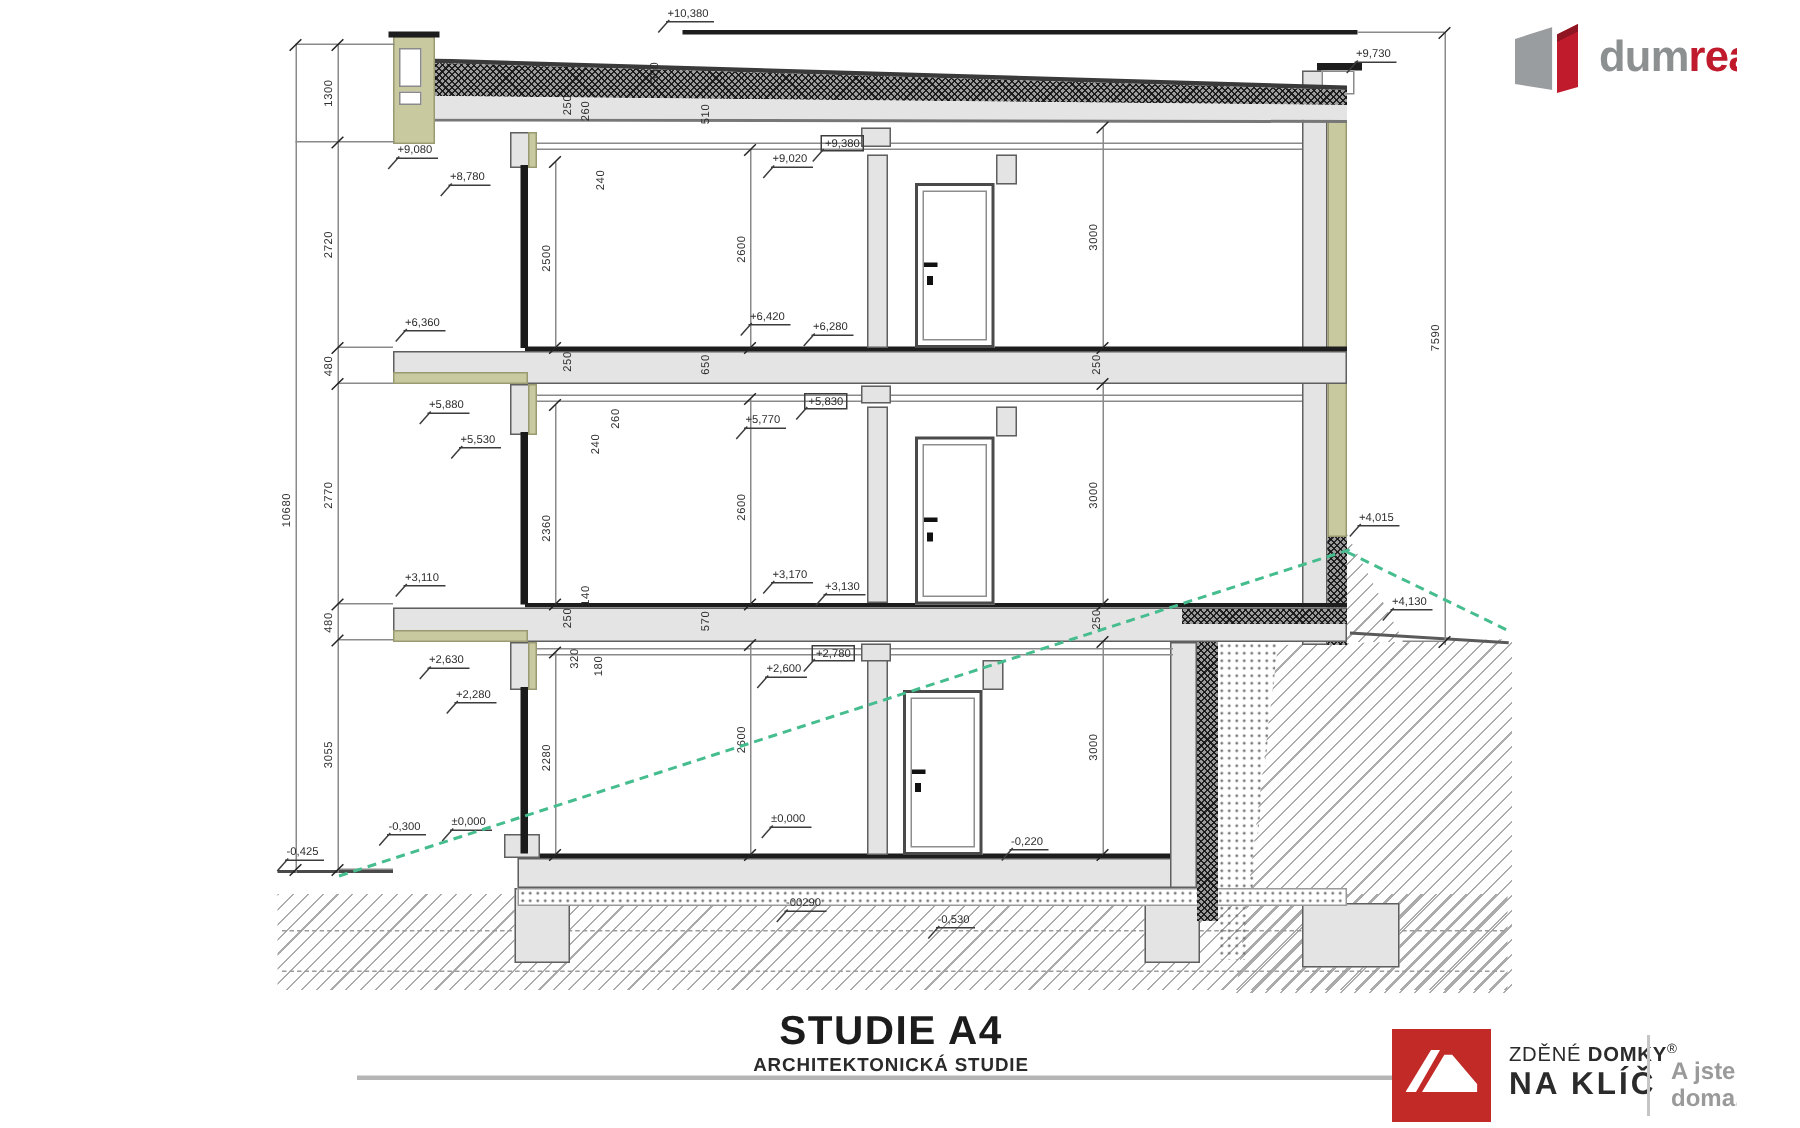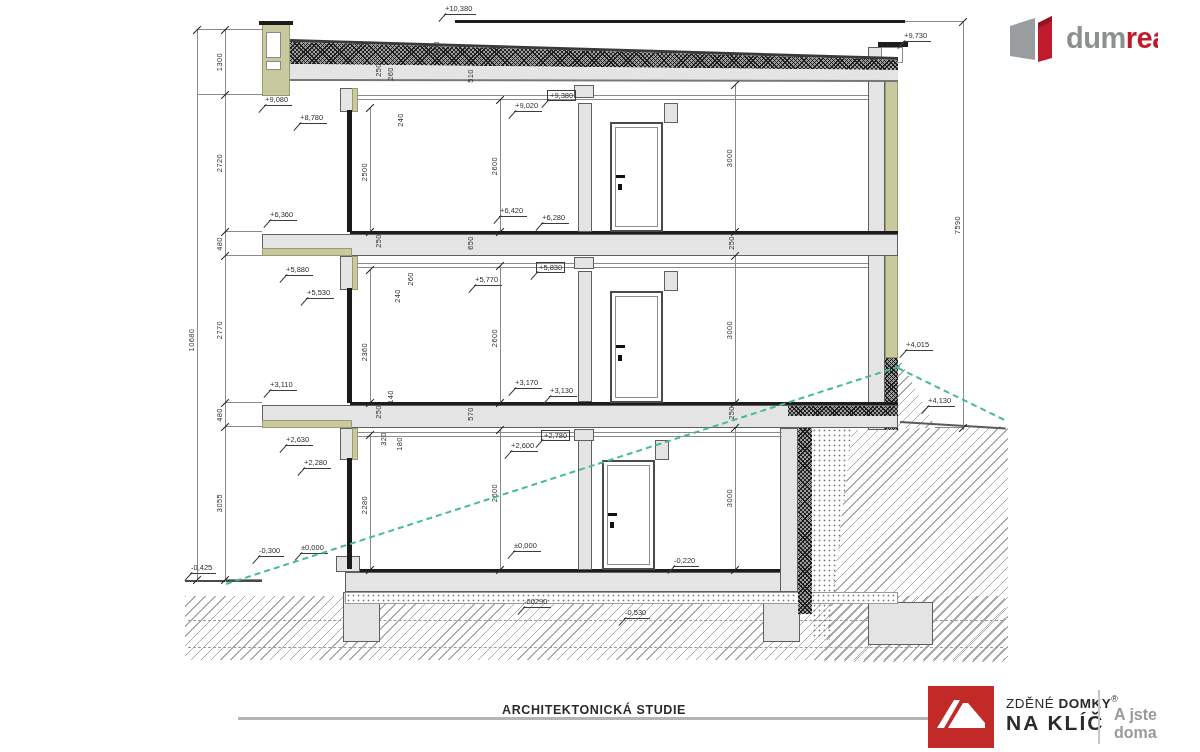--- a/index.html
+++ b/index.html
@@ -240,40 +240,41 @@
       <div class="elev" style="left: 903px; top: 31px;"><span class="elabel">+9,730</span><div class="eslash"></div></div>
       <div class="elev" style="left: 264px; top: 95px;"><span class="elabel">+9,080</span><div class="eslash"></div></div>
       <div class="elev" style="left: 299px; top: 113px;"><span class="elabel">+8,780</span><div class="eslash"></div></div>
       <div class="elev" style="left: 514px; top: 101px;"><span class="elabel">+9,020</span><div class="eslash"></div></div>
       <div class="elev boxed" style="left: 547px; top: 90px;"><span class="elabel">+9,380</span><div class="eslash"></div></div>
       <div class="elev" style="left: 269px; top: 210px;"><span class="elabel">+6,360</span><div class="eslash"></div></div>
       <div class="elev" style="left: 499px; top: 206px;"><span class="elabel">+6,420</span><div class="eslash"></div></div>
       <div class="elev" style="left: 541px; top: 213px;"><span class="elabel">+6,280</span><div class="eslash"></div></div>
       <div class="elev" style="left: 285px; top: 265px;"><span class="elabel">+5,880</span><div class="eslash"></div></div>
       <div class="elev" style="left: 306px; top: 288px;"><span class="elabel">+5,530</span><div class="eslash"></div></div>
-      <div class="elev" style="left: 474px; top: 275px; text-align: right;"><span class="elabel">+5,770</span><div class="eslash"></div></div>
+      <div class="elev" style="left: 496px; top: 275px; text-align: right;"><span class="elabel">+5,770</span><div class="eslash"></div></div>
       <div class="elev boxed" style="left: 536px; top: 262px;"><span class="elabel">+5,830</span><div class="eslash"></div></div>
       <div class="elev" style="left: 269px; top: 380px;"><span class="elabel">+3,110</span><div class="eslash"></div></div>
       <div class="elev" style="left: 514px; top: 378px;"><span class="elabel">+3,170</span><div class="eslash"></div></div>
       <div class="elev" style="left: 549px; top: 386px;"><span class="elabel">+3,130</span><div class="eslash"></div></div>
       <div class="elev" style="left: 285px; top: 435px; text-align: center;"><span class="elabel">+2,630</span><div class="eslash"></div></div>
       <div class="elev" style="left: 303px; top: 458px;"><span class="elabel">+2,280</span><div class="eslash"></div></div>
       <div class="elev boxed" style="left: 541px; top: 430px;"><span class="elabel">+2,780</span><div class="eslash"></div></div>
       <div class="elev" style="left: 510px; top: 441px;"><span class="elabel">+2,600</span><div class="eslash"></div></div>
       <div class="elev" style="left: 905px; top: 340px;"><span class="elabel">+4,015</span><div class="eslash"></div></div>
       <div class="elev" style="left: 927px; top: 396px;"><span class="elabel">+4,130</span><div class="eslash"></div></div>
       <div class="elev" style="left: 300px; top: 543px;"><span class="elabel">±0,000</span><div class="eslash"></div></div>
       <div class="elev" style="left: 513px; top: 541px;"><span class="elabel">±0,000</span><div class="eslash"></div></div>
       <div class="elev" style="left: 673px; top: 556px;"><span class="elabel">-0,220</span><div class="eslash"></div></div>
       <div class="elev" style="left: 258px; top: 546px;"><span class="elabel">-0,300</span><div class="eslash"></div></div>
       <div class="elev" style="left: 190px; top: 563px;"><span class="elabel">-0,425</span><div class="eslash"></div></div>
       <div class="elev" style="left: 523px; top: 597px;"><span class="elabel">-00290</span><div class="eslash"></div></div>
       <div class="elev" style="left: 588px; top: 608px; margin-left: 36px;"><span class="elabel">-0,530</span><div class="eslash"></div></div>
     </div>
 
+  <div class="tb-title">STUDIE A4</div>
   <div class="tb-sub">ARCHITEKTONICKÁ STUDIE</div>
   <div class="tb-line"></div>
 
   <div class="brand-top">
     <div class="abs" style="left:0;top:2px;width:54px;height:48px;">
       <div class="abs" style="left:2px;top:0;width:25px;height:46px;background:#9a9da0;clip-path:polygon(0 10px,25px 2px,25px 44px,0 40px);"></div>
       <div class="abs" style="left:30px;top:0;width:14px;height:46px;background:#c01b2d;clip-path:polygon(0 7px,14px 0,14px 42px,0 46px);"></div>
       <div class="abs" style="left:30px;top:0;width:14px;height:12px;background:#8f1522;clip-path:polygon(0 7px,14px 0,14px 5px,0 12px);"></div>
     </div>
     <div class="bt-text"><span>dum</span><span class="bt-red">realit</span><span>.cz</span></div>

